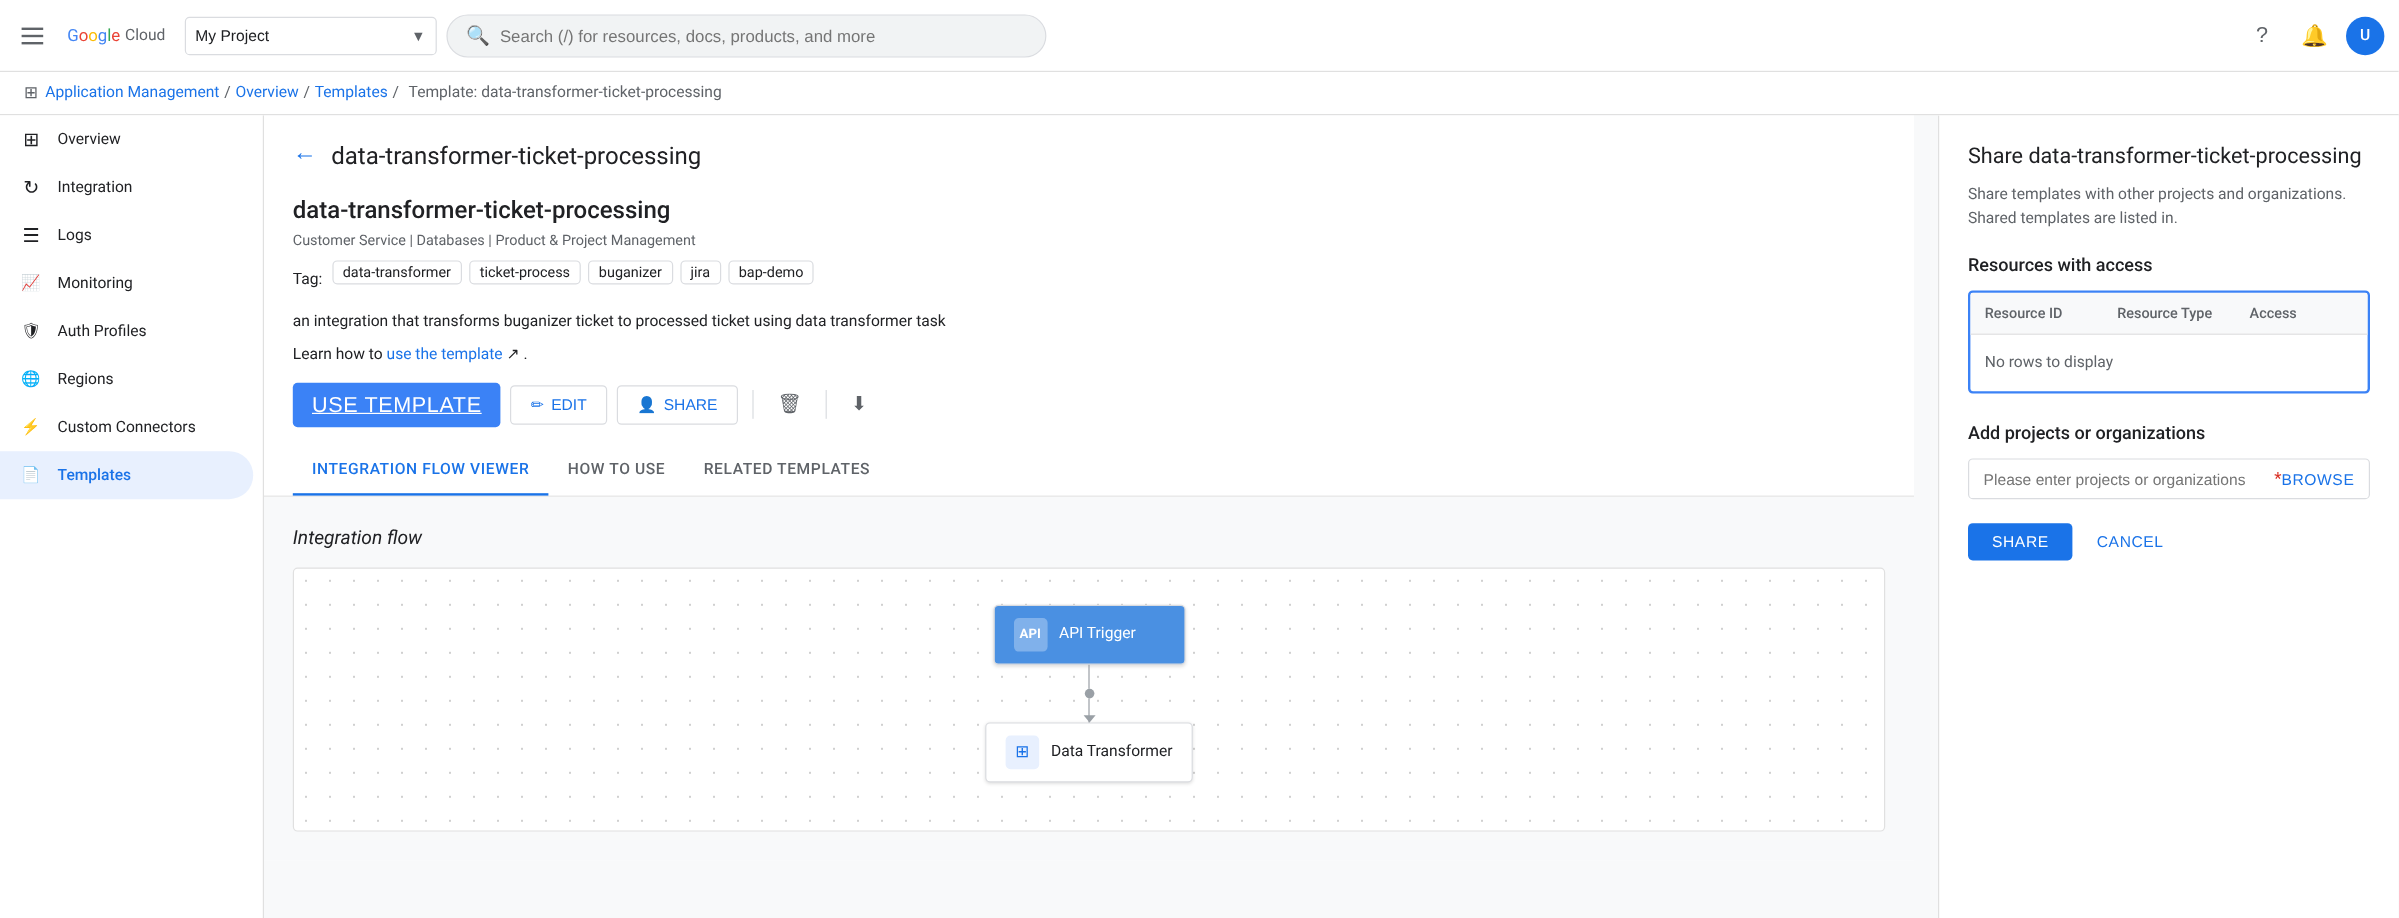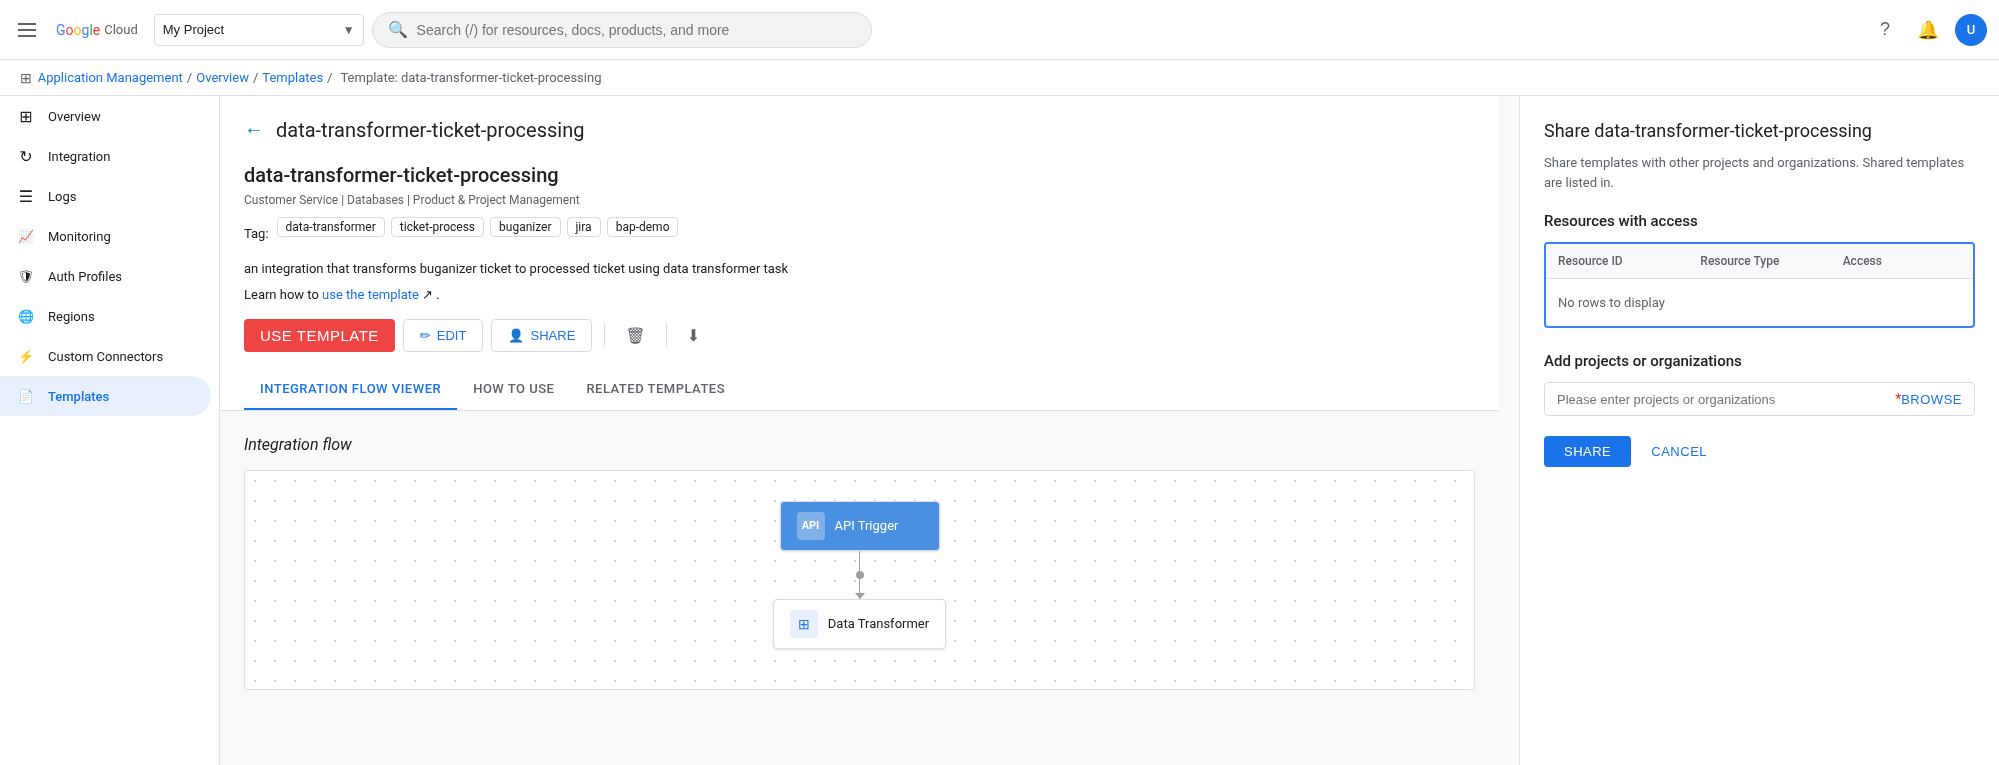--- a/index.html
+++ b/index.html
@@ -69,21 +69,21 @@
     .back-btn { background: none; border: none; cursor: pointer; color: #1a73e8; font-size: 20px; padding: 0; margin-bottom: 12px; display: inline-flex; align-items: center; }
     .template-title { font-size: 20px; font-weight: 400; color: #202124; margin-bottom: 8px; }
     .template-subtitle { font-size: 20px; font-weight: 500; color: #202124; margin-bottom: 6px; }
     .template-categories { font-size: 12px; color: #5f6368; margin-bottom: 10px; }
     .tags { display: flex; gap: 6px; flex-wrap: wrap; margin-bottom: 12px; }
     .tag { border: 1px solid #dadce0; border-radius: 4px; padding: 2px 8px; font-size: 12px; color: #202124; }
     .template-desc { font-size: 13px; color: #202124; margin-bottom: 8px; line-height: 1.5; }
     .learn-more { font-size: 13px; color: #202124; margin-bottom: 16px; }
     .learn-more a { color: #1a73e8; text-decoration: none; }
     .template-actions { display: flex; align-items: center; gap: 8px; padding: 0 24px 16px 24px; }
-    .btn-primary { background: #ef4444; color: #fff; border: none; border-radius: 4px; padding: 8px 16px; font-size: 15px; font-weight: 500; cursor: pointer; letter-spacing: 0.5px; }
+    .btn-primary { background: #3b82f6; color: #fff; border: none; border-radius: 4px; padding: 8px 16px; font-size: 18px; font-weight: 500; cursor: pointer; letter-spacing: 0.5px; text-decoration: underline; }
     .btn-outlined { background: transparent; color: #1a73e8; border: 1px solid #dadce0; border-radius: 4px; padding: 8px 16px; font-size: 13px; font-weight: 500; cursor: pointer; display: flex; align-items: center; gap: 6px; }
     .btn-icon { background: transparent; border: none; cursor: pointer; color: #5f6368; padding: 8px; font-size: 16px; }
     .divider-v { width: 1px; height: 24px; background: #dadce0; margin: 0 4px; }
 
     
     .tabs { display: flex; border-bottom: 1px solid #e0e0e0; padding: 0 24px; background: #fff; }
     .tab { padding: 12px 16px; font-size: 13px; font-weight: 500; color: #5f6368; cursor: pointer; border-bottom: 2px solid transparent; letter-spacing: 0.5px; }
     .tab.active { color: #1a73e8; border-bottom: 2px solid #1a73e8; }
 
     
@@ -102,21 +102,21 @@
       box-shadow: 0 1px 3px rgba(0,0,0,0.12); font-size: 13px;
     }
     .flow-node.api { background: #4a90e2; color: #fff; }
     .flow-node .node-icon { width: 28px; height: 28px; border-radius: 4px; display: flex; align-items: center; justify-content: center; font-size: 11px; font-weight: bold; }
     .flow-node.api .node-icon { background: rgba(255,255,255,0.3); color: #fff; }
     .flow-node .node-label { font-size: 13px; }
     .dt-icon { background: #e8f0fe; color: #1a73e8; border-radius: 4px; width: 28px; height: 28px; display: flex; align-items: center; justify-content: center; font-size: 14px; }
 
     
     .share-panel {
-      width: 480px; background: #fff; border-left: 1px solid #e0e0e0;
+      width: 384px; background: #fff; border-left: 1px solid #e0e0e0;
       flex-shrink: 0; overflow-y: auto; padding: 24px; margin-left: 20px;
     }
     .share-panel-title { font-size: 18px; font-weight: 400; color: #202124; margin-bottom: 12px; }
     .share-panel-desc { font-size: 13px; color: #5f6368; margin-bottom: 20px; line-height: 1.5; }
     .share-section-title { font-size: 15px; font-weight: 500; color: #202124; margin-bottom: 12px; }
     .resources-table { width: 100%; border: 2px solid #3b82f6; border-radius: 4px; margin-bottom: 24px; overflow: hidden; }
     .resources-table-header { display: flex; background: #f8f9fa; border-bottom: 1px solid #e0e0e0; }
     .resources-table-header .col { flex: 1; padding: 10px 12px; font-size: 12px; font-weight: 500; color: #5f6368; }
     .resources-table-body { padding: 16px 12px; font-size: 13px; color: #5f6368; }
     .add-section-title { font-size: 15px; font-weight: 500; color: #202124; margin-bottom: 12px; }

